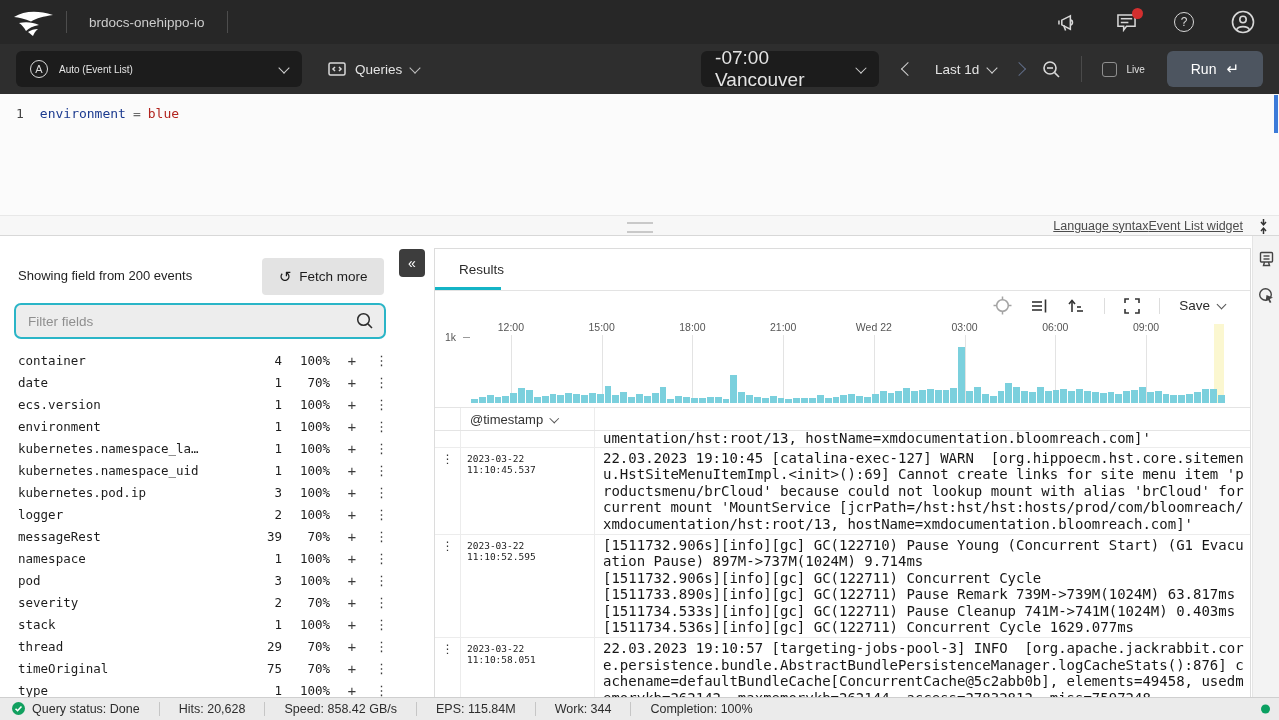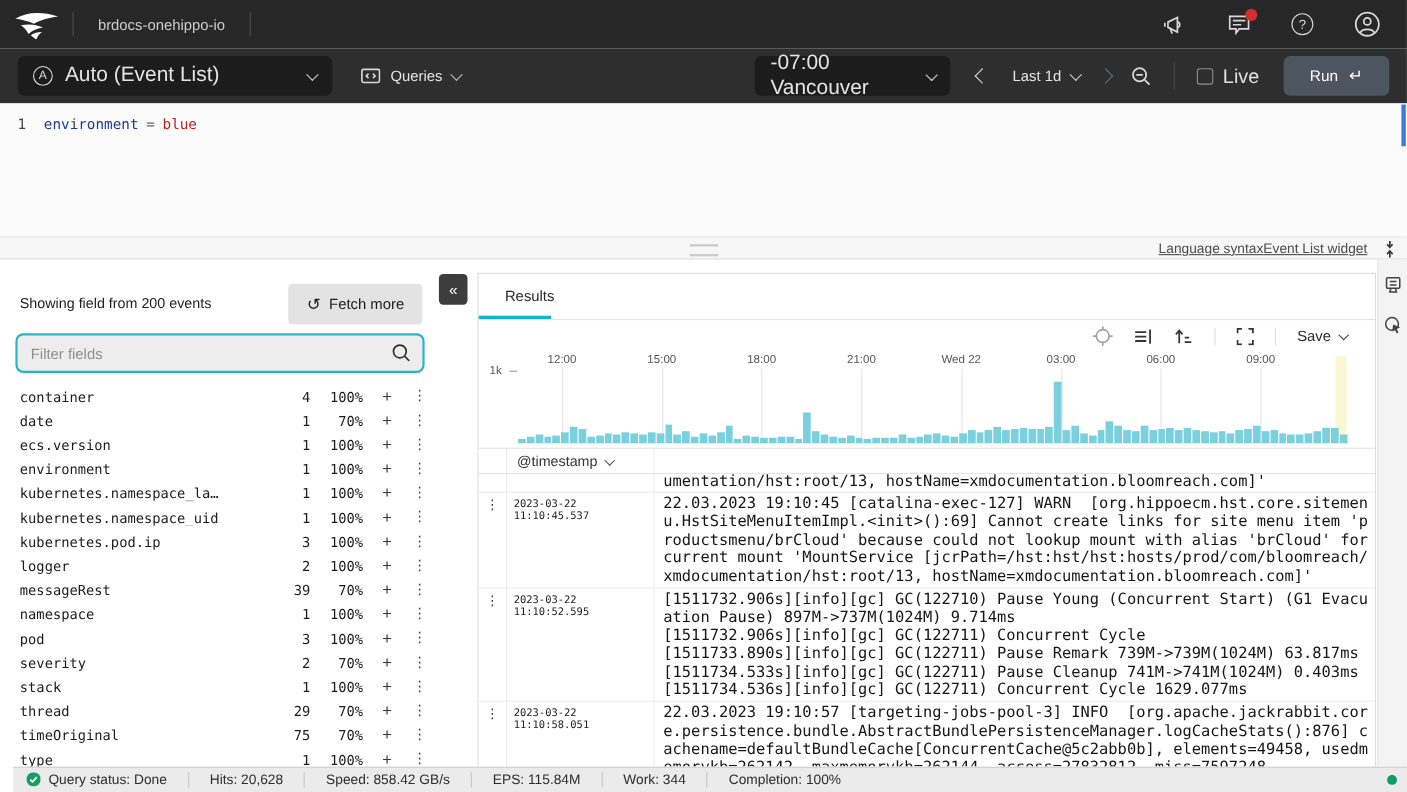--- a/index.html
+++ b/index.html
@@ -20,40 +20,40 @@
   .tn-icon{position:relative;display:flex;align-items:center;cursor:pointer;}
   #chat-badge{position:absolute;top:-5px;right:-6px;width:11px;height:11px;border-radius:50%;background:#d32f2f;}
   #help-icon{width:20px;height:20px;border:1.6px solid #d8d8d8;border-radius:50%;color:#d8d8d8;
              font-size:12px;display:flex;align-items:center;justify-content:center;box-sizing:border-box;}
 
   
   #toolbar{position:absolute;top:44px;left:0;right:0;height:50px;background:#2e2e2e;display:flex;align-items:center;
            padding:0 16px;box-sizing:border-box;color:#e4e4e4;}
   .tb-select{background:#1c1c1c;border-radius:6px;height:36px;display:flex;align-items:center;cursor:pointer;box-sizing:border-box;}
   #view-select{width:286px;padding:0 14px;}
-  #view-select .lbl{margin-left:11px;font-size:19px;}
+  #view-select .lbl{margin-left:11px;font-size:10px;}
   .auto-badge{width:18px;height:18px;border:1.5px solid #d9d9d9;border-radius:50%;color:#d9d9d9;font-size:11px;
               display:flex;align-items:center;justify-content:center;box-sizing:border-box;flex:0 0 auto;}
   .chev{display:inline-block;width:7px;height:7px;border-right:1.6px solid currentColor;border-bottom:1.6px solid currentColor;
         transform:rotate(45deg);vertical-align:2px;}
   #view-select .chev{margin-left:auto;margin-bottom:3px;color:#cfcfcf;}
   #queries-btn{display:flex;align-items:center;gap:9px;margin-left:26px;font-size:13.5px;cursor:pointer;}
   #queries-btn .chev{color:#bdbdbd;margin-bottom:3px;}
   #tz-select{width:178px;padding:0 14px;margin-left:auto;font-size:19px;justify-content:space-between;}
   #tz-select .chev{color:#cfcfcf;margin-bottom:3px;}
   .big-chev{width:9px;height:9px;border-width:1.8px;}
   #prev-chev{margin-left:24px;color:#d0d0d0;cursor:pointer;transform:rotate(135deg);}
   #range-btn{display:flex;align-items:center;gap:9px;margin:0 8px 0 22px;font-size:13.5px;cursor:pointer;}
   #range-btn .chev{color:#cfcfcf;margin-bottom:3px;}
   #next-chev{margin:0 18px 0 10px;color:#5f6b85;cursor:pointer;transform:rotate(-45deg);}
   #zoomout-icon{cursor:pointer;display:flex;}
   .tb-div{width:1px;height:26px;background:#4a4a4a;margin:0 20px;}
   #live-box{display:flex;align-items:center;gap:9px;cursor:pointer;}
   #live-check{width:15px;height:15px;border:1.5px solid #8f8f8f;border-radius:3px;box-sizing:border-box;}
-  #live-label{font-size:18px;color:#e0e0e0;}
+  #live-label{font-size:10px;color:#e0e0e0;}
   #run-btn{margin-left:22px;background:#4d5560;border:none;border-radius:6px;height:36px;padding:0 24px;color:#fff;
            font-size:14px;display:flex;align-items:center;gap:10px;cursor:pointer;font-family:inherit;}
   #run-key{font-size:15px;}
 
   
   #editor{position:absolute;top:94px;left:0;right:0;height:121px;background:#fbfbfb;}
   #editor-line{padding:12px 0 0 16px;font-size:13px;}
   #line-number{color:#444;margin-right:16px;}
   #tok-field{color:#1b3a8f;}
   #tok-op{color:#6b6b6b;margin:0 7px;}
@@ -132,21 +132,21 @@
              color:#161616;white-space:pre-wrap;word-break:break-all;}
   .erow.partial .raw{padding-top:0;padding-bottom:1px;line-height:15px;}
 
   
   #rail{position:absolute;right:0;top:0;bottom:0;width:27px;background:#f3f3f3;border-left:1px solid #e5e5e5;
         display:flex;flex-direction:column;align-items:center;padding-top:15px;gap:20px;box-sizing:border-box;}
   #rail .icon-btn{cursor:pointer;}
 
   
   #statusbar{position:absolute;left:0;right:0;bottom:0;height:23px;background:#ebebeb;border-top:1px solid #cfcfcf;
-             display:flex;align-items:center;padding:0 12px;box-sizing:border-box;font-size:12.5px;color:#2d2d2d;margin-left:12px;}
+             display:flex;align-items:center;padding:0 12px;box-sizing:border-box;font-size:12.5px;color:#2d2d2d;}
   #status-items{display:flex;align-items:center;}
   .sdiv{width:1px;height:14px;background:#c6c6c6;margin:0 19px;}
   #conn-dot{position:absolute;right:9px;top:50%;transform:translateY(-50%);width:9px;height:9px;border-radius:50%;background:#0aa061;}
 </style>
 </head>
 <body>
 
 <div id="topnav">
   <div id="logo">
     <svg width="42" height="28" viewBox="0 0 42 28">

